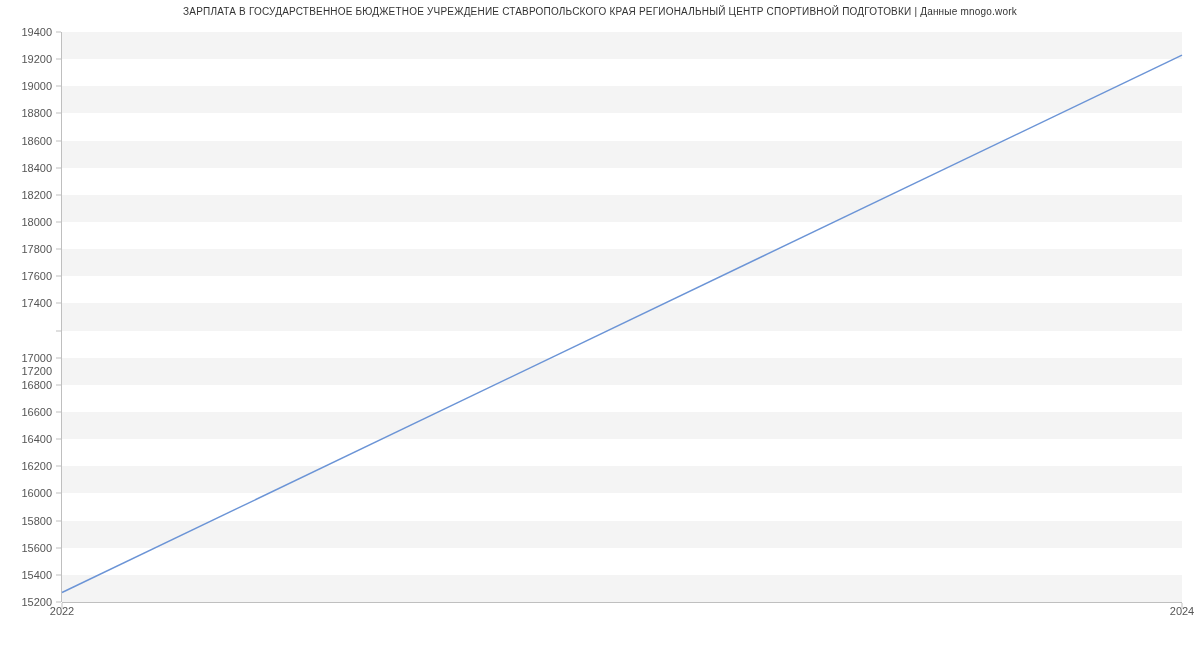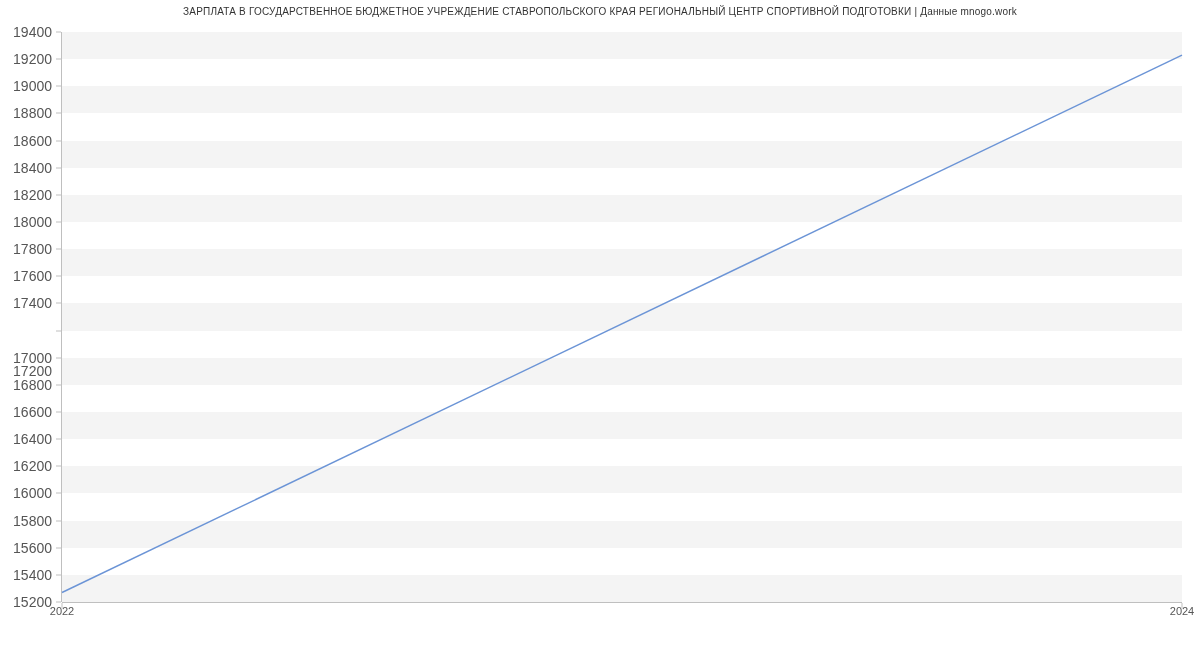--- a/index.html
+++ b/index.html
@@ -62,21 +62,21 @@
   .y-ticks {
     position: absolute;
     left: 0;
     top: 32px;
     width: 58px;
     height: 570px;
   }
   .y-tick {
     position: absolute;
     right: 6px;
-    font-size: 14px;
+    font-size: 11px;
     color: #555;
     transform: translateY(-50%);
     white-space: nowrap;
     text-align: right;
   }
   .x-ticks {
     position: absolute;
     left: 62px;
     top: 605px;
     width: 1120px;

